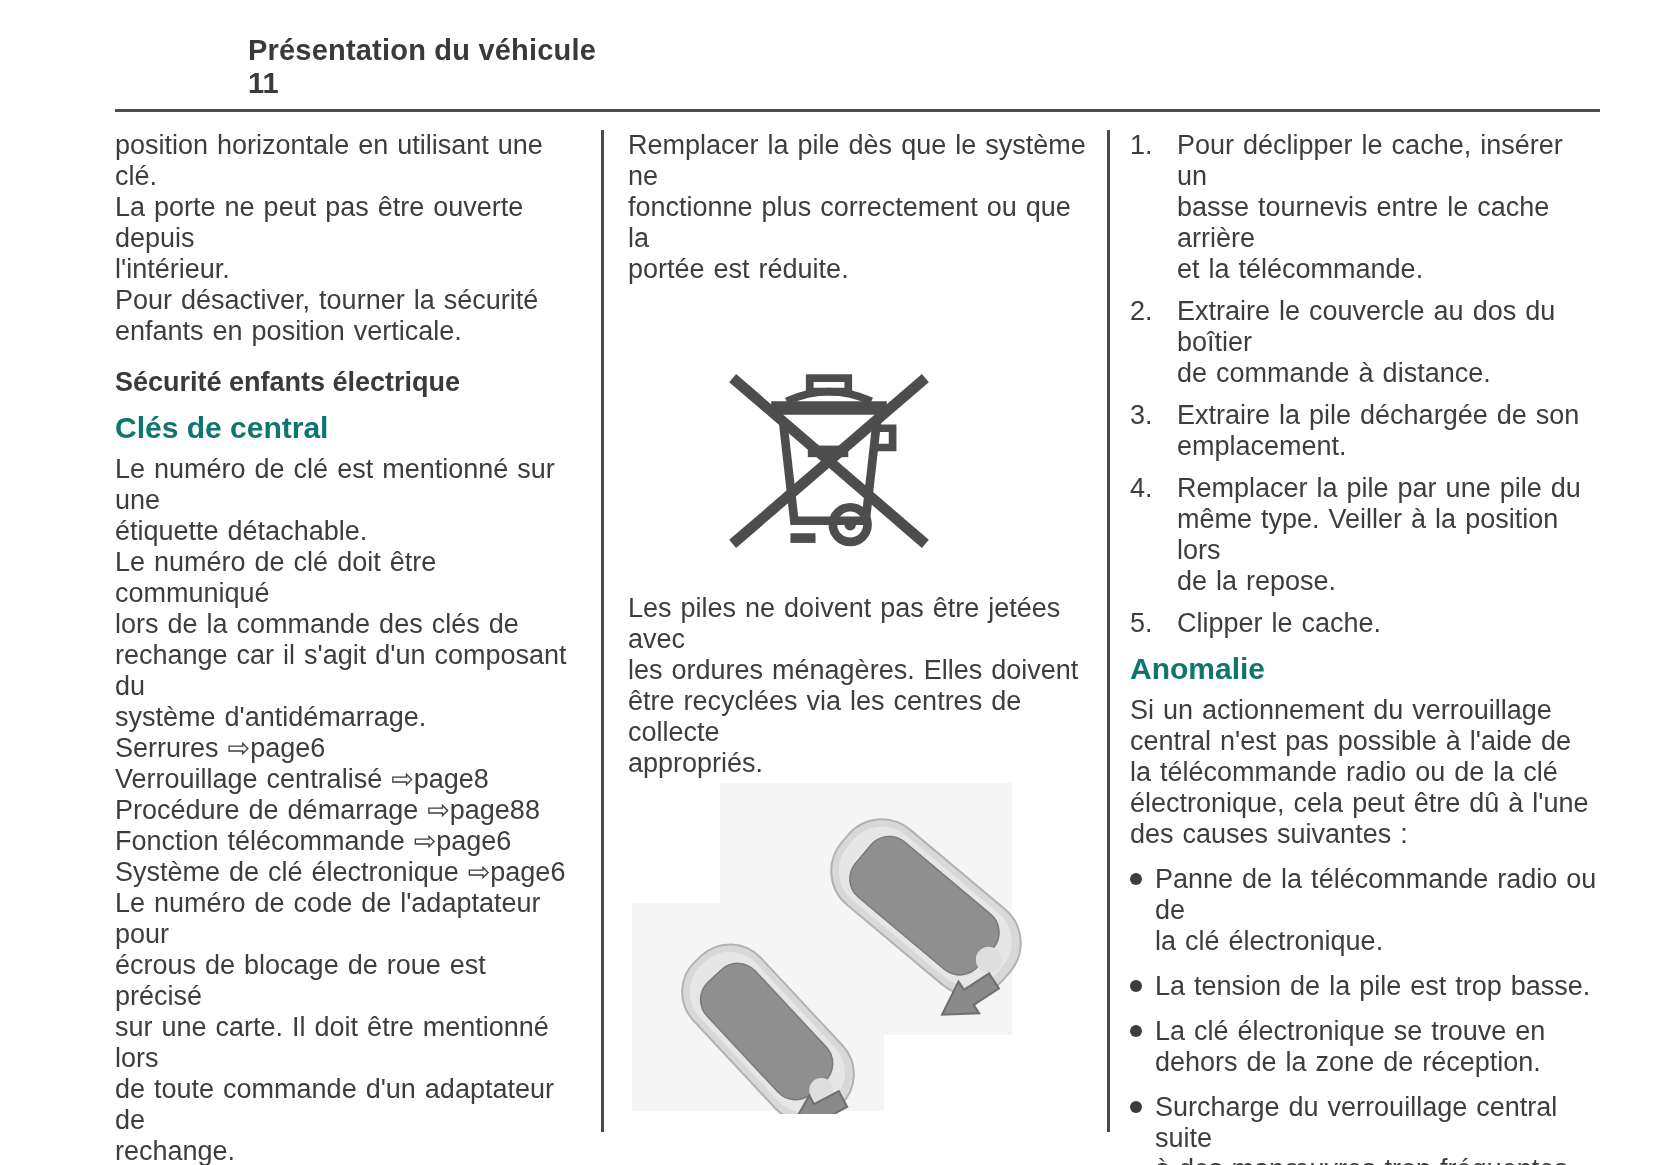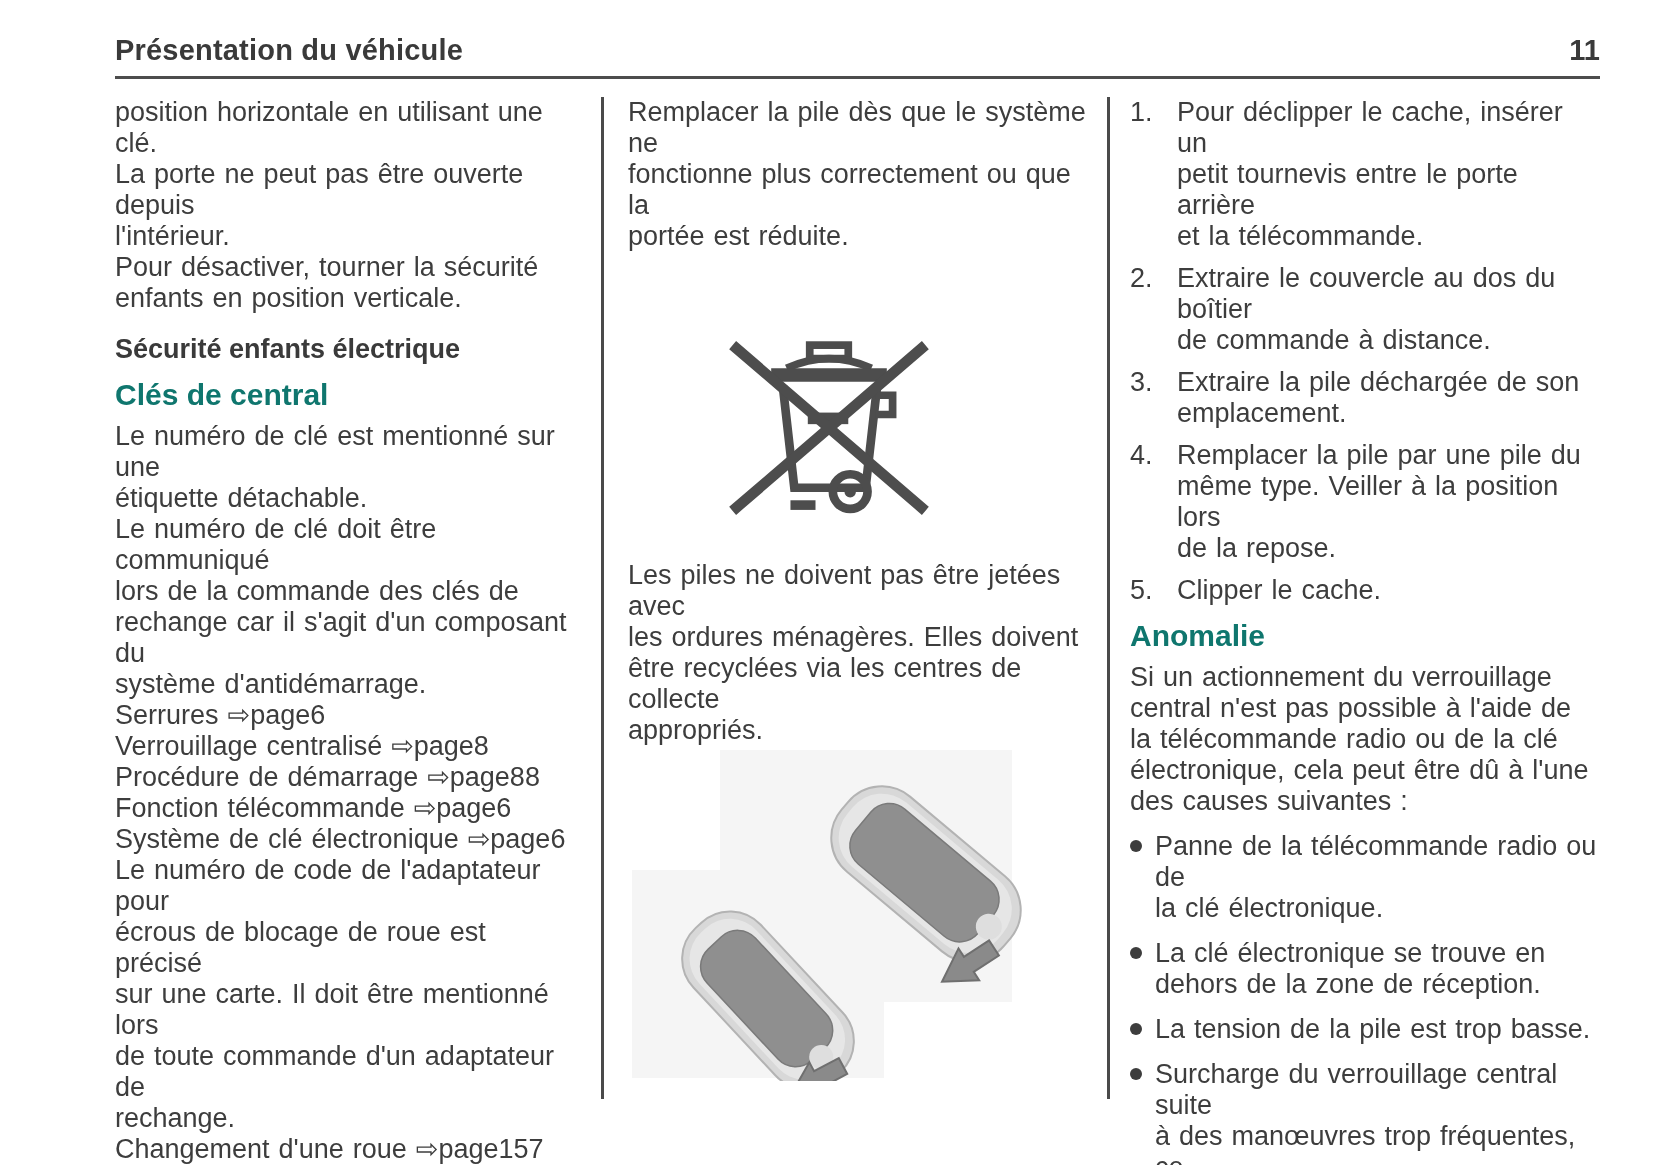--- a/index.html
+++ b/index.html
@@ -9,21 +9,21 @@
     background: #ffffff;
     overflow: hidden;
     font-family: "Liberation Sans", sans-serif;
     color: #3d3d3d;
     box-sizing: border-box;
     padding: 0 53px 0 115px;
   }
   
   .header { padding-top: 34px; }
   .header-row {
-    display: flex; justify-content: space-between; align-items: baseline;
+    display: flex; justify-content: center; align-items: baseline; flex-direction: column;
   }
   .chapter-title { font-size: 29px; font-weight: bold; color: #3a3a3a; letter-spacing: 0.2px; }
   .page-number { font-size: 29px; font-weight: bold; color: #3a3a3a; margin-left: 133px; }
   .header-rule { height: 3px; background: #4d4d4d; margin-top: 9px; }
 
   
   .columns { display: flex; margin-top: 18px; height: 1002px; }
   .vdiv { width: 3px; background: #4a4a4a; flex-shrink: 0; }
   .col { box-sizing: border-box; }
   .col-left   { width: 486px; padding-right: 22px; }
@@ -175,21 +175,21 @@
       </figure>
     </section>
 
     <div class="vdiv"></div>
 
     <section class="col col-right">
 
       <div class="step">
         <span class="step-num">1.</span>
         <span class="step-text">Pour déclipper le cache, insérer un
-petit tournevis entre le porte arrière
+basse tournevis entre le cache arrière
 et la télécommande.</span>
       </div>
       <div class="step">
         <span class="step-num">2.</span>
         <span class="step-text">Extraire le couvercle au dos du boîtier
 de commande à distance.</span>
       </div>
       <div class="step">
         <span class="step-num">3.</span>
         <span class="step-text">Extraire la pile déchargée de son
@@ -213,26 +213,26 @@
 électronique, cela peut être dû à l'une
 des causes suivantes :</p>
 
       <div class="cause">
         <span class="bullet-dot"></span>
         <span class="cause-text">Panne de la télécommande radio ou de
 la clé électronique.</span>
       </div>
       <div class="cause">
         <span class="bullet-dot"></span>
+        <span class="cause-text">La tension de la pile est trop basse.</span>
+      </div>
+      <div class="cause">
+        <span class="bullet-dot"></span>
         <span class="cause-text">La clé électronique se trouve en
 dehors de la zone de réception.</span>
-      </div>
-      <div class="cause">
-        <span class="bullet-dot"></span>
-        <span class="cause-text">La tension de la pile est trop basse.</span>
       </div>
       <div class="cause">
         <span class="bullet-dot"></span>
         <span class="cause-text">Surcharge du verrouillage central suite
 à des manœuvres trop fréquentes, ce
 qui interrompt l'alimentation électrique
 pendant quelques instants.</span>
       </div>
 
     </section>

